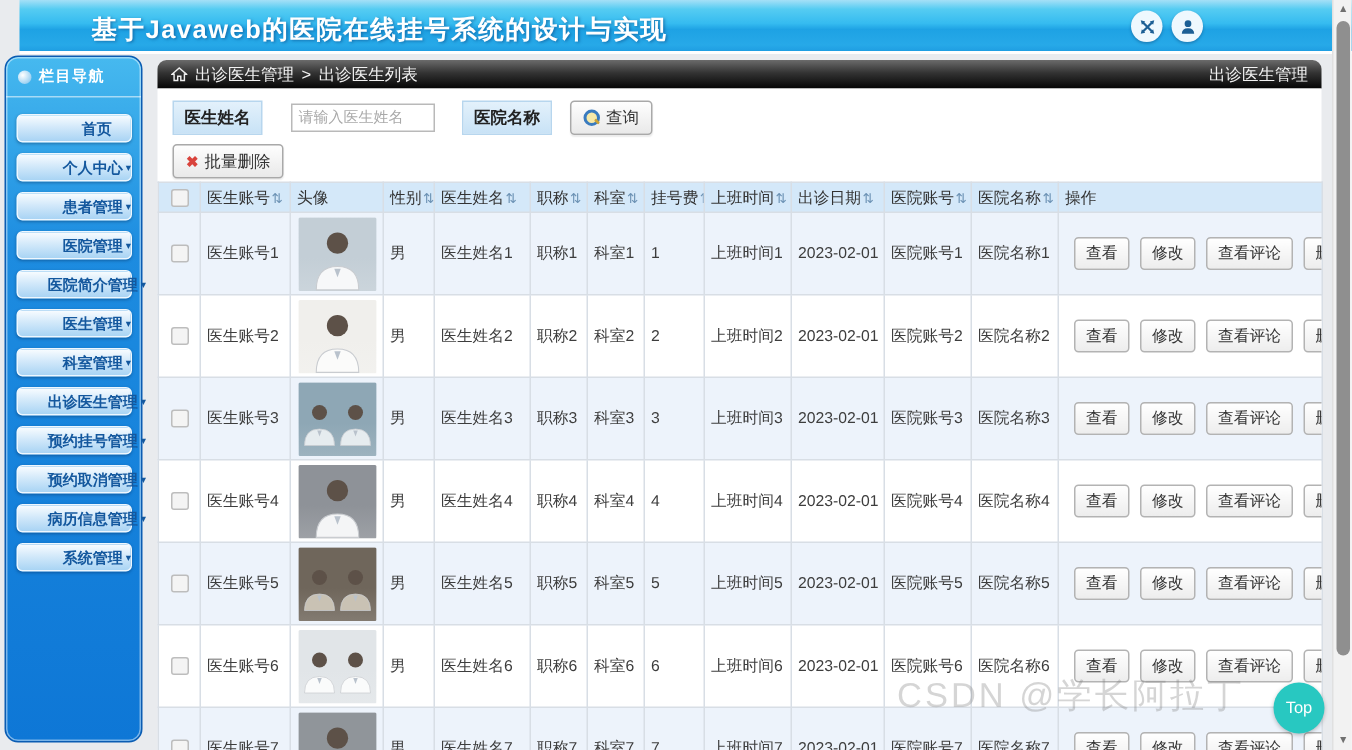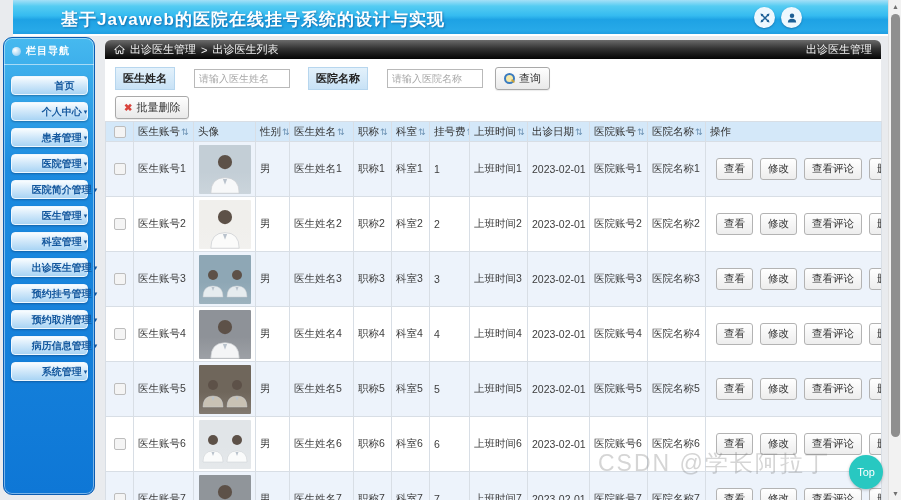--- a/index.html
+++ b/index.html
@@ -228,21 +228,20 @@
     <span class="spacer"></span>
     <span>出诊医生管理</span>
   </div>
 
   <div class="content">
     <div class="search-row">
       <span class="chip">医生姓名</span>
       <input class="search-input" type="text" placeholder="请输入医生姓名" style="">
       <span class="gap18"></span>
       <span class="chip">医院名称</span>
-      <input class="search-input" type="text" placeholder="请输入医院名称" style="">
       <span class="gap12"></span>
       <button class="btn">
         <span class="mag"></span>
         <span>查询</span>
       </button>
     </div>
 
     <div class="toolbar-row">
       <button class="btn">
         <span class="x-icon">✖</span>

